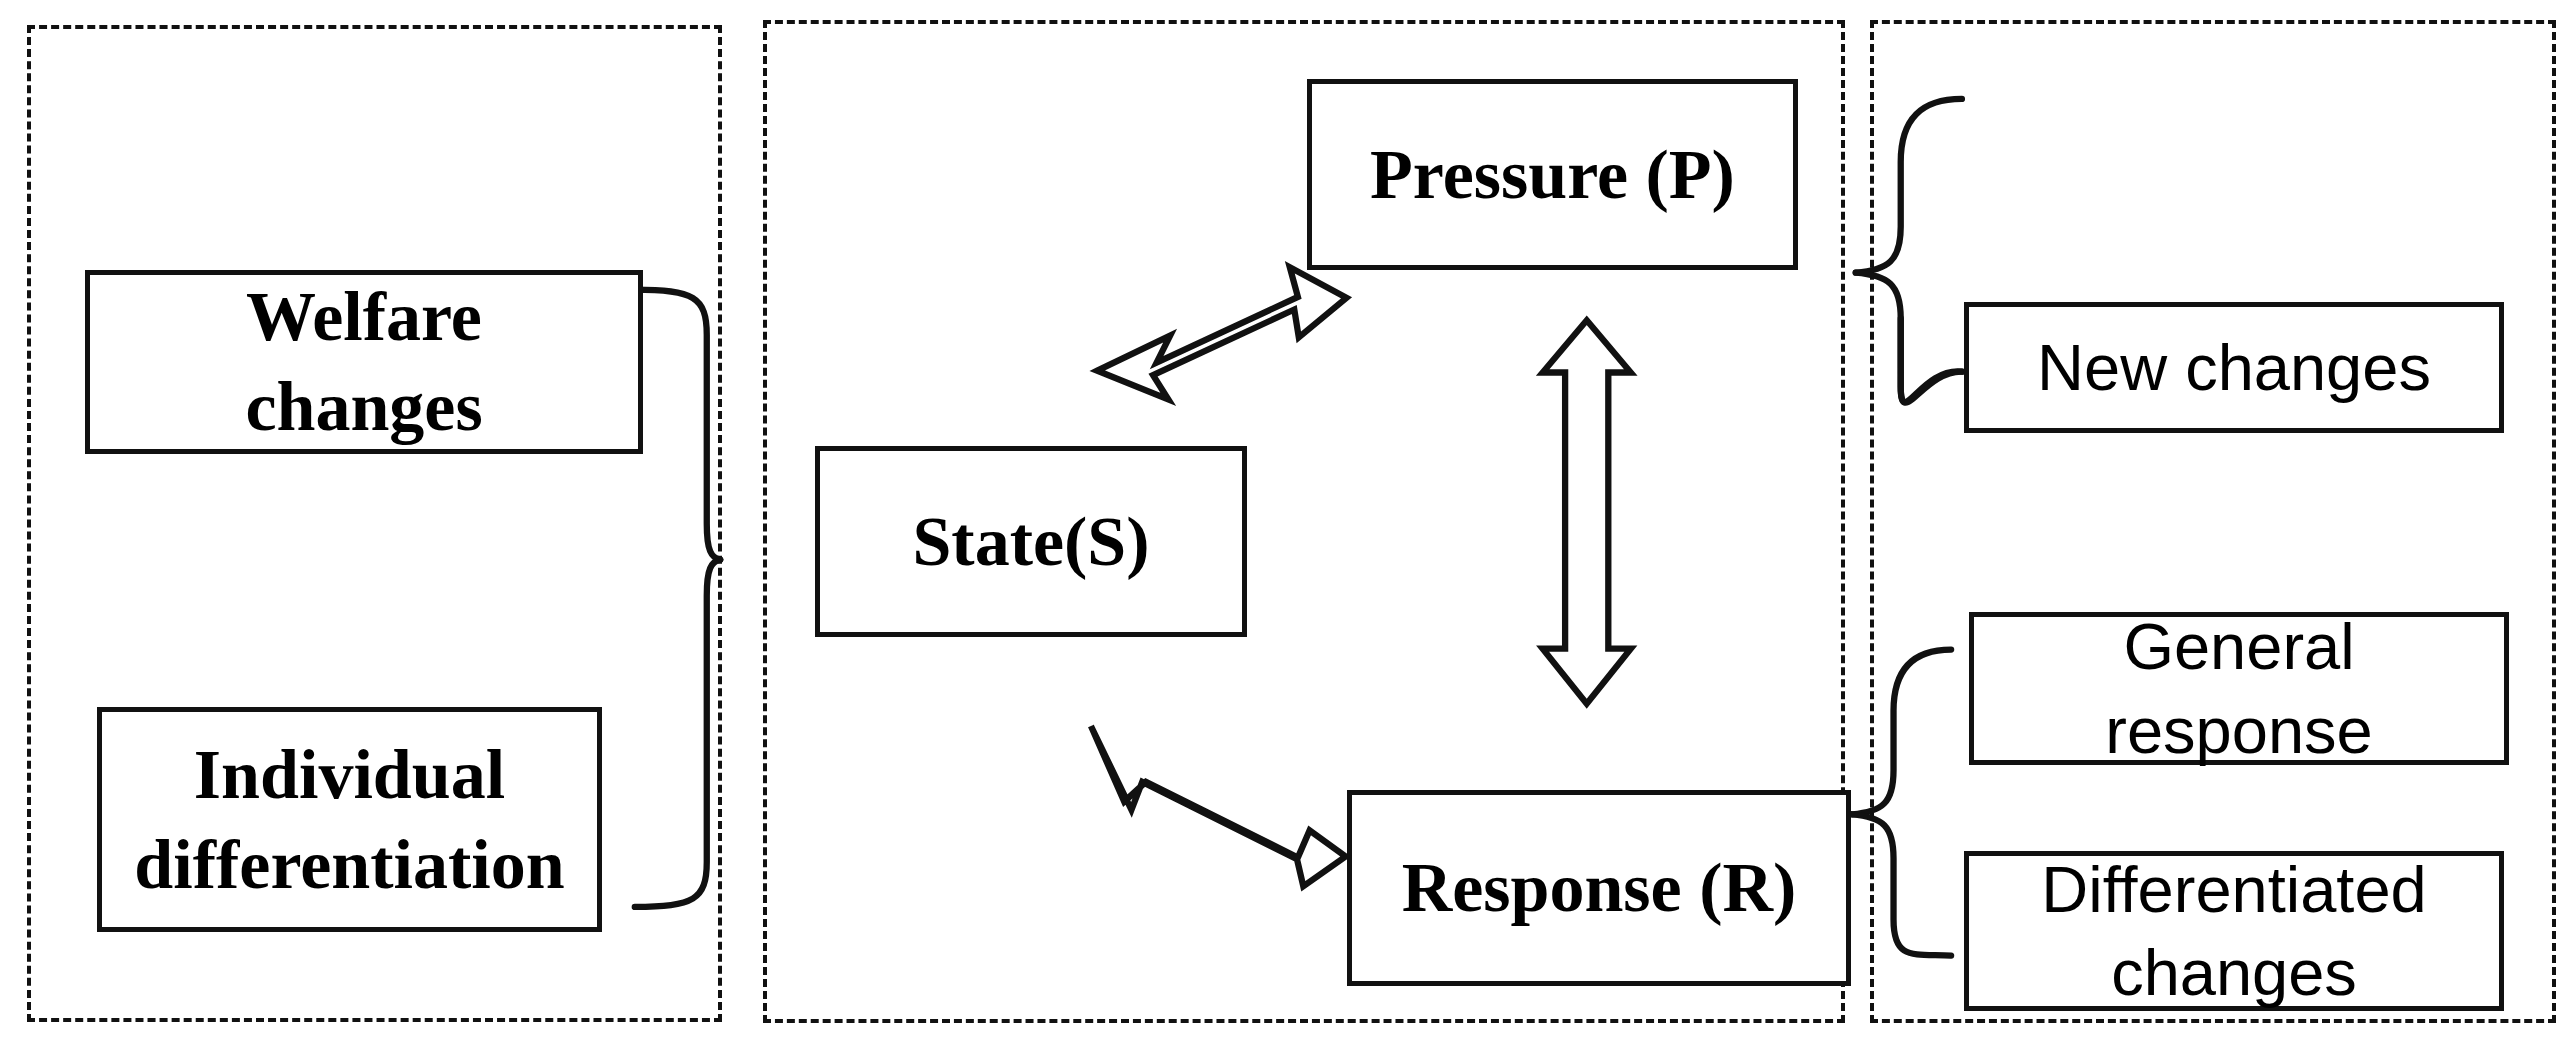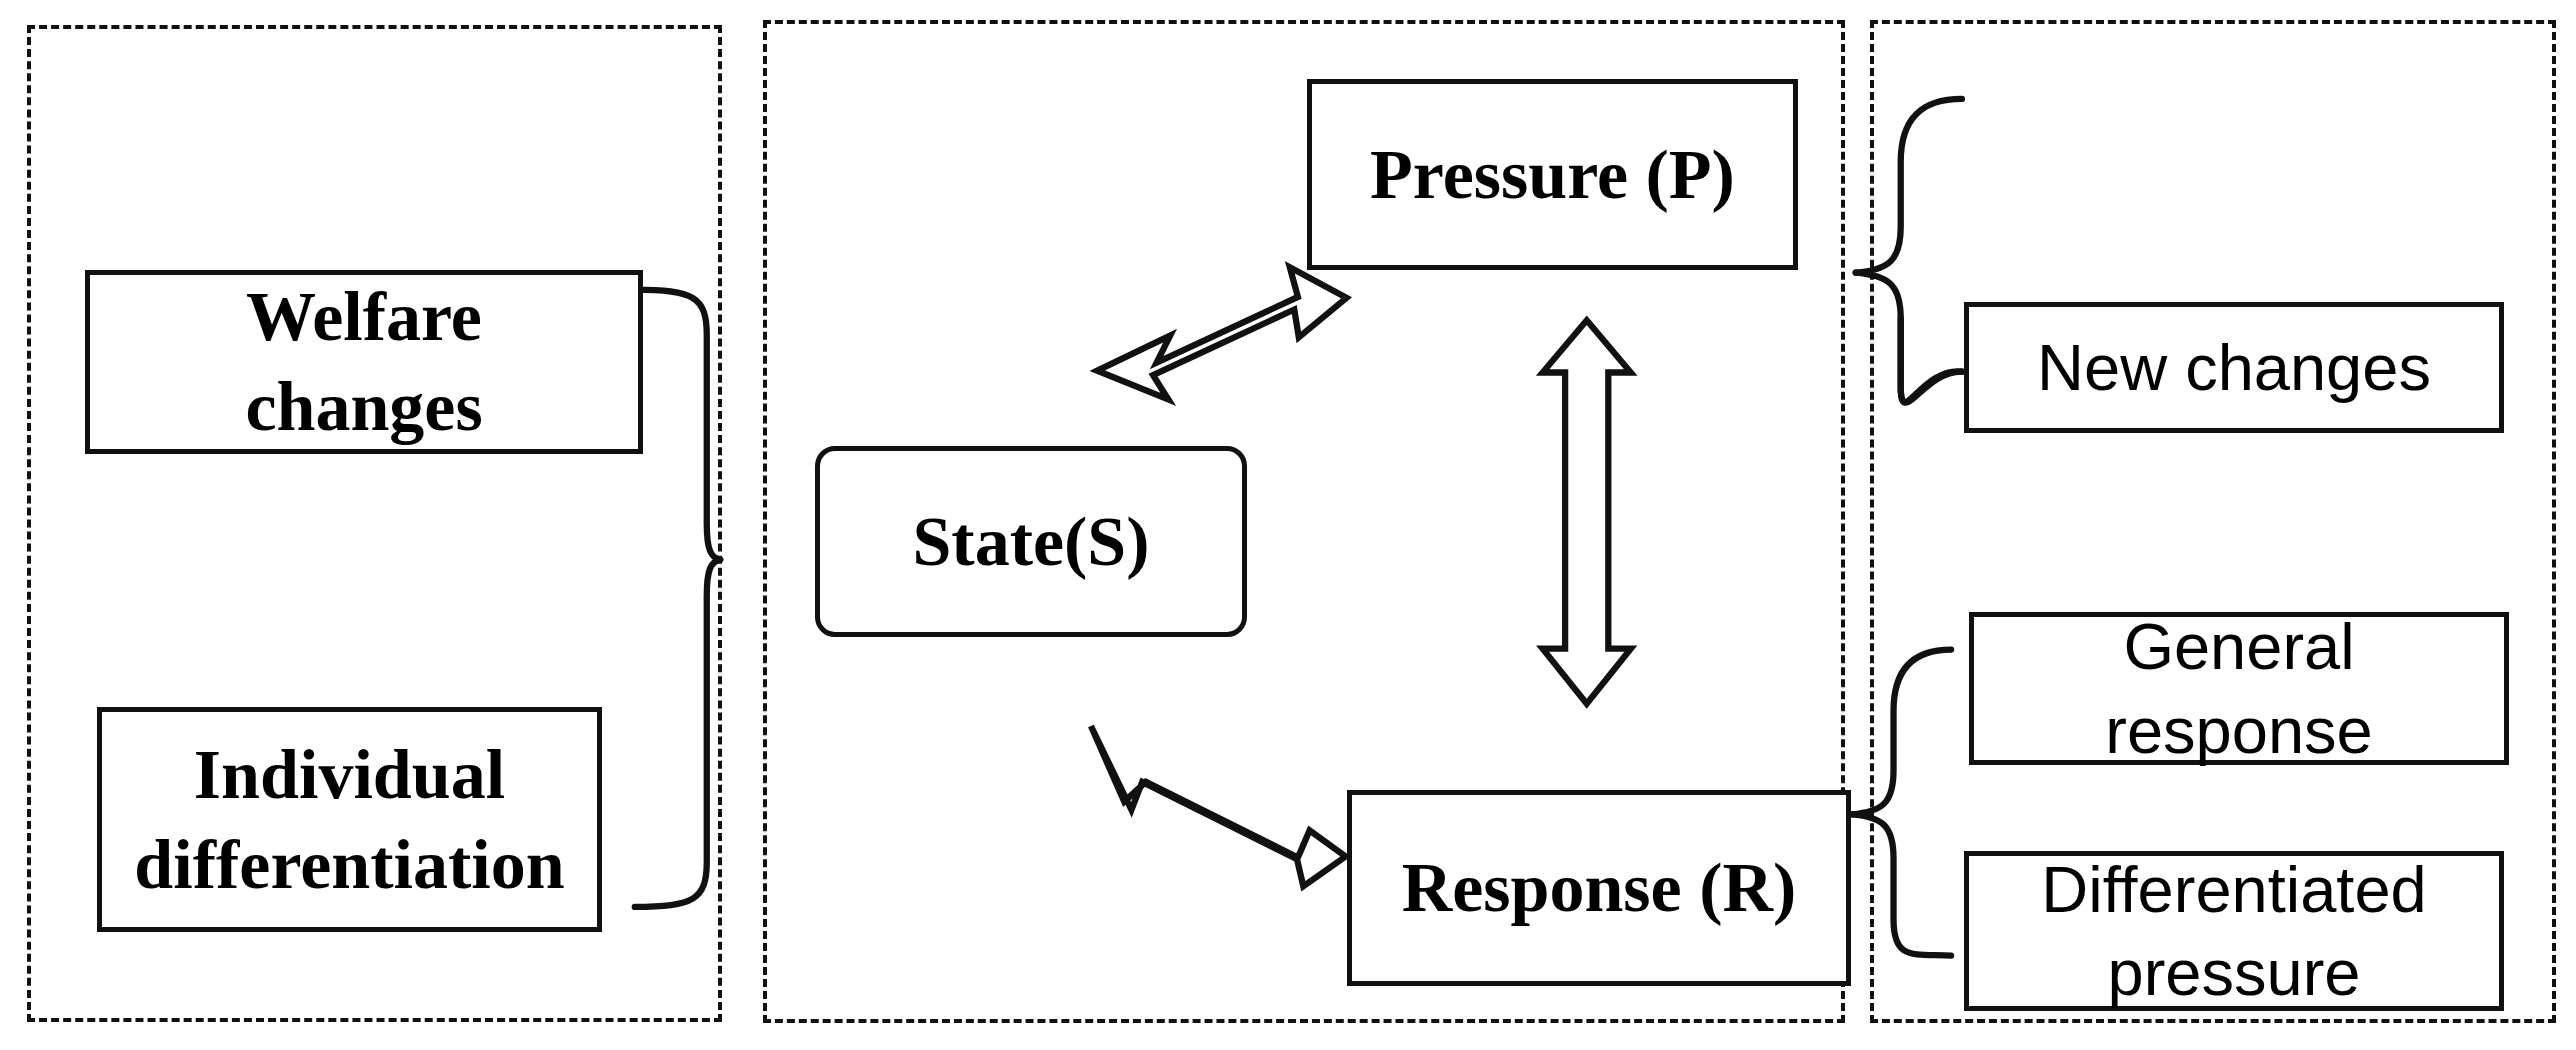--- a/index.html
+++ b/index.html
@@ -63,21 +63,21 @@
   
   .sans-node {
     font-family: "Liberation Sans", sans-serif;
     font-size: 65px;
     font-weight: 400;
   }
 
   
   #box-welfare        { left: 77px;  top: 270px;  width: 558px; height: 184px; margin-left: 8px; }
   #box-individual     { left: 97px; top: 707px;  width: 505px; height: 225px; }
-  #box-state          { left: 815px; top: 446px;  width: 432px; height: 191px; border-radius: 20px; }
+  #box-state          { left: 815px; top: 446px;  width: 432px; height: 191px; }
   #box-pressure       { left: 1307px; top: 79px;  width: 491px; height: 191px; }
   #box-response       { left: 1347px; top: 790px; width: 504px; height: 196px; }
 
   #box-original-pressure     { left: 1964px; top: 49px;  width: 540px; height: 153px; }
   #box-new-pressure          { left: 1964px; top: 302px; width: 540px; height: 131px; }
   #box-general-response      { left: 1969px; top: 612px; width: 540px; height: 153px; }
   #box-differentiated-response { left: 1964px; top: 851px; width: 540px; height: 160px; }
 
   .panel-left   { left: 27px;   top: 25px;  width: 695px;  height: 997px; }
   .panel-center { left: 763px;  top: 20px;  width: 1082px; height: 1003px; }
@@ -181,17 +181,17 @@
     <span class="label">New changes</span>
   </div>
 
   <div class="node sans-node" id="box-general-response">
     <span class="label">General
 response</span>
   </div>
 
   <div class="node sans-node" id="box-differentiated-response">
     <span class="label">Differentiated
-pressure</span>
+changes</span>
   </div>
 
 </div>
 
 
 </body></html>

